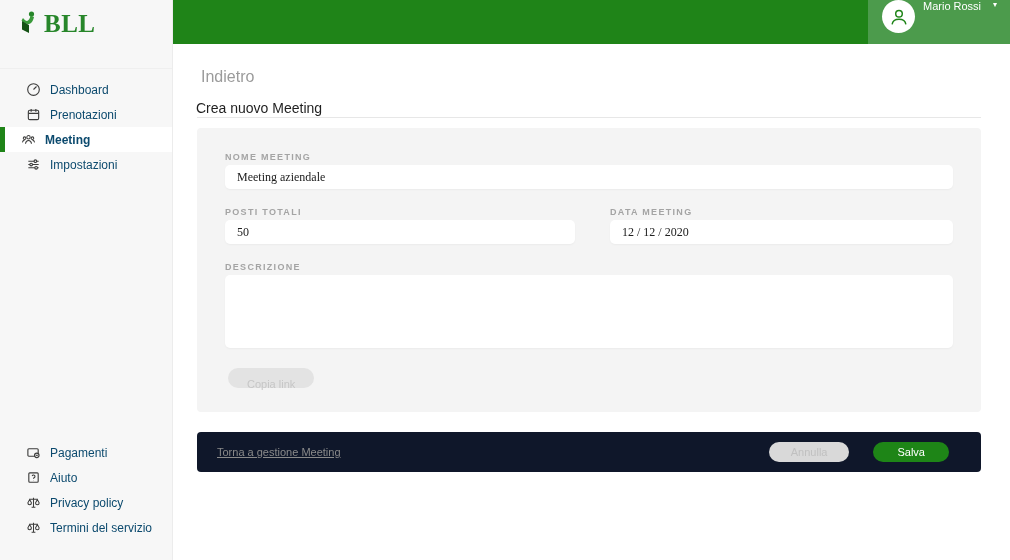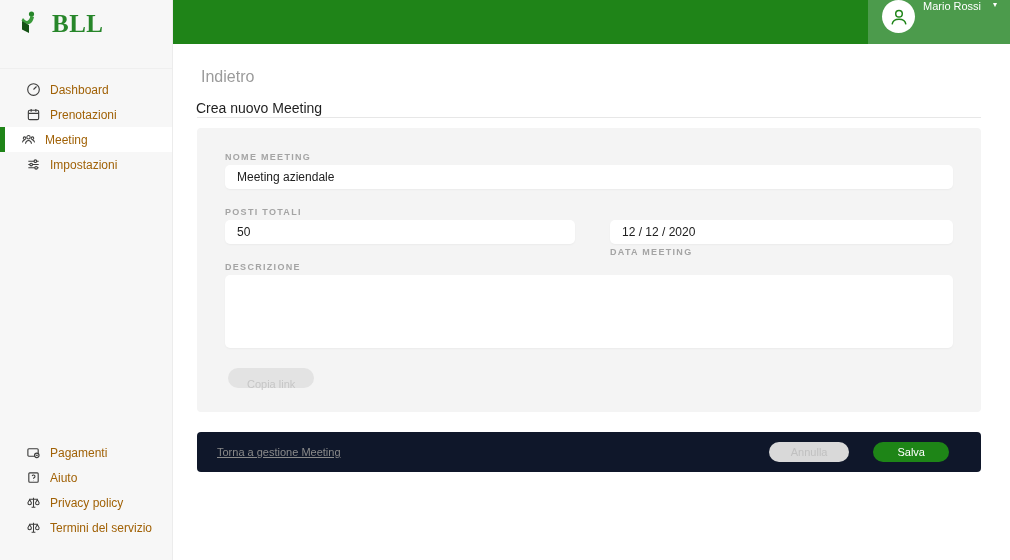--- a/index.html
+++ b/index.html
@@ -4,35 +4,35 @@
 <style>
   * { margin:0; padding:0; box-sizing:border-box; }
   html,body { width:1010px; height:560px; overflow:hidden; }
   body { font-family:"Liberation Sans", sans-serif; background:#ffffff; position:relative; }
 
   
   .sidebar {
     position:absolute; left:0; top:0; width:173px; height:560px;
     background:#f7f7f7; border-right:1px solid #ececec;
   }
-  .logo-row { display:flex; align-items:center; gap:8px; padding:4px 0 0 18px; height:44px; }
+  .logo-row { display:flex; align-items:center; gap:0; padding:4px 0 0 18px; height:44px; }
   .logo-text { font-family:"Liberation Serif", serif; font-weight:bold; font-size:25px; color:#27862a; letter-spacing:0.5px; }
   .sidebar-divider { position:absolute; left:0; top:68px; width:100%; height:1px; background:#efefef; }
 
   .nav { position:absolute; left:0; top:77px; width:100%; }
   .nav-bottom { position:absolute; left:0; bottom:20px; width:100%; }
   .nav-item {
     display:flex; align-items:center; gap:9px; height:25px;
     padding-left:20px; cursor:pointer; color:#3d3d3c;
     border-left:5px solid transparent;
   }
   .nav-item .icn { width:16px; height:16px; display:flex; align-items:center; justify-content:center; flex:0 0 16px; }
   .nav-item svg { display:block; }
-  .nav-label { font-size:12px; color:#a16207; }
-  .nav-item.active { background:#ffffff; border-left:5px solid #1f8418; padding-left:15px; }
+  .nav-label { font-size:12px; color:#0c4a6e; }
+  .nav-item.active { background:#ffffff; border-left:5px solid #1f8418; padding-left:15px;font-weight:bold; }
 
   
   .topbar {
     position:absolute; left:173px; top:0; width:837px; height:44px;
     background:#1f8418;
   }
   .user-area {
     position:absolute; right:0; top:0; width:142px; height:44px;
     background:#4c9b4c; display:flex; align-items:flex-start; gap:8px;
     padding-left:14px; cursor:pointer;
@@ -52,21 +52,21 @@
 
   .form-panel {
     position:absolute; left:24px; top:84px; width:784px; height:284px;
     background:#f4f4f4; border-radius:4px;
   }
   .field-label {
     position:absolute; font-size:9px; letter-spacing:1.3px; color:#a4a4a4; font-weight:bold;
   }
   .text-input {
     position:absolute; height:24px; background:#ffffff; border:none; border-radius:5px;
-    box-shadow:0 1px 2px rgba(0,0,0,0.04); font-family:Liberation Sans, sans-serif;
+    box-shadow:0 1px 2px rgba(0,0,0,0.04); font-family:Liberation Serif, serif;
     font-size:12px; color:#202020; padding:0 12px; outline:none;
   }
   .text-area {
     position:absolute; background:#ffffff; border:none; border-radius:5px;
     box-shadow:0 1px 2px rgba(0,0,0,0.04); font-family:"Liberation Sans", sans-serif;
     font-size:12px; color:#202020; padding:8px 12px; outline:none; resize:none;
   }
   .btn { border:none; border-radius:11px; font-family:"Liberation Sans", sans-serif; font-size:11px; cursor:pointer; }
   .btn-disabled { background:#e3e3e3; color:#c6c6c6; cursor:default; }
   .copy-link-btn { position:absolute; left:31px; top:240px; height:20px; padding:10px 19px; }
@@ -203,21 +203,21 @@
   <div class="page-title">Crea nuovo Meeting</div>
   <div class="title-divider"></div>
 
   <div class="form-panel">
     <div class="field-label" style="left:28px; top:24px;">NOME MEETING</div>
     <input class="text-input" style="left: 28px; top: 37px; width: 728px;" type="text" value="Meeting aziendale">
 
     <div class="field-label" style="left:28px; top:79px;">POSTI TOTALI</div>
     <input class="text-input" style="left: 28px; top: 92px; width: 350px;" type="text" value="50">
 
-    <div class="field-label" style="left:413px; top:79px;margin-top:40px;">DATA MEETING</div>
+    <div class="field-label" style="left:413px; top:79px;">DATA MEETING</div>
     <input class="text-input" style="left: 413px; top: 92px; width: 343px;" type="text" value="12 / 12 / 2020">
 
     <div class="field-label" style="left:28px; top:134px;">DESCRIZIONE</div>
     <textarea class="text-area" style="left: 28px; top: 147px; width: 728px; height: 73px;"></textarea>
 
     <button class="btn btn-disabled copy-link-btn" disabled="">Copia link</button>
   </div>
 
   <div class="footer-bar">
     <span class="footer-link">Torna a gestione Meeting</span>

